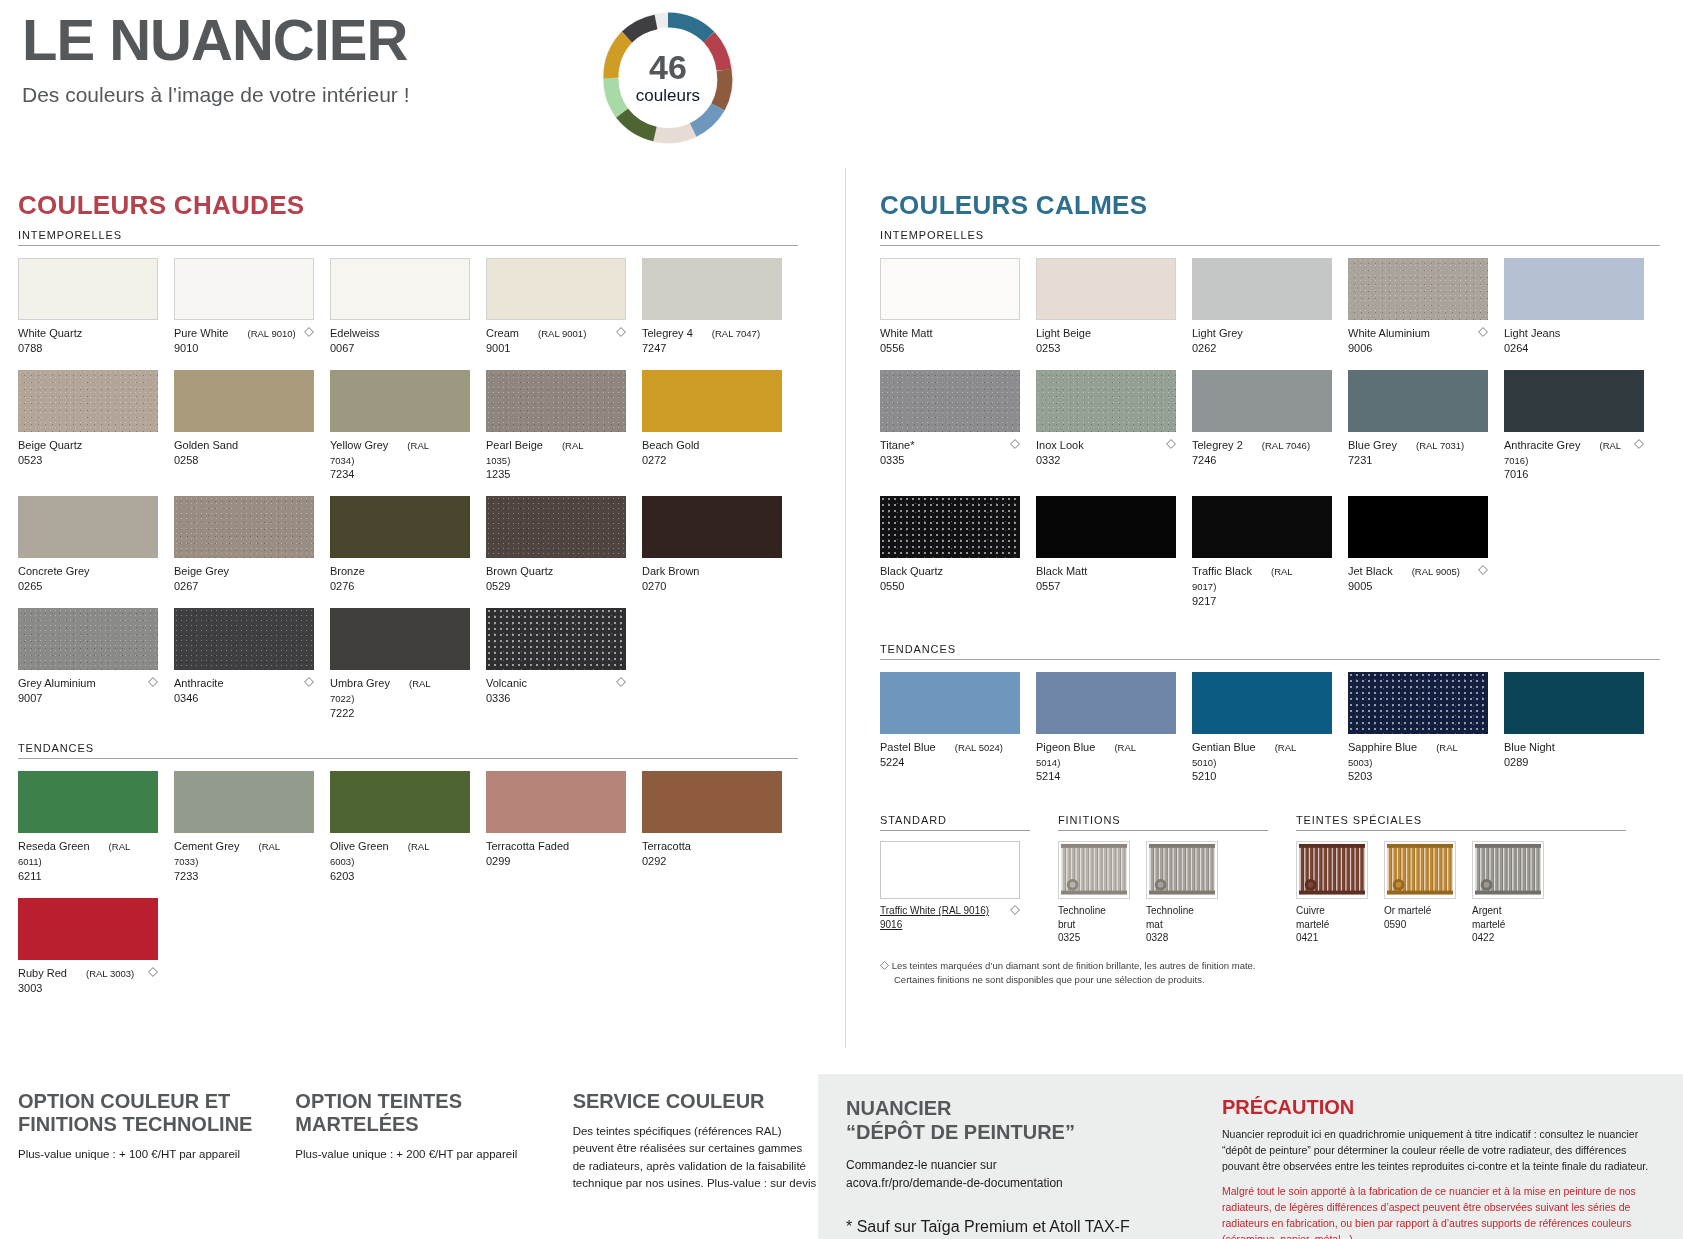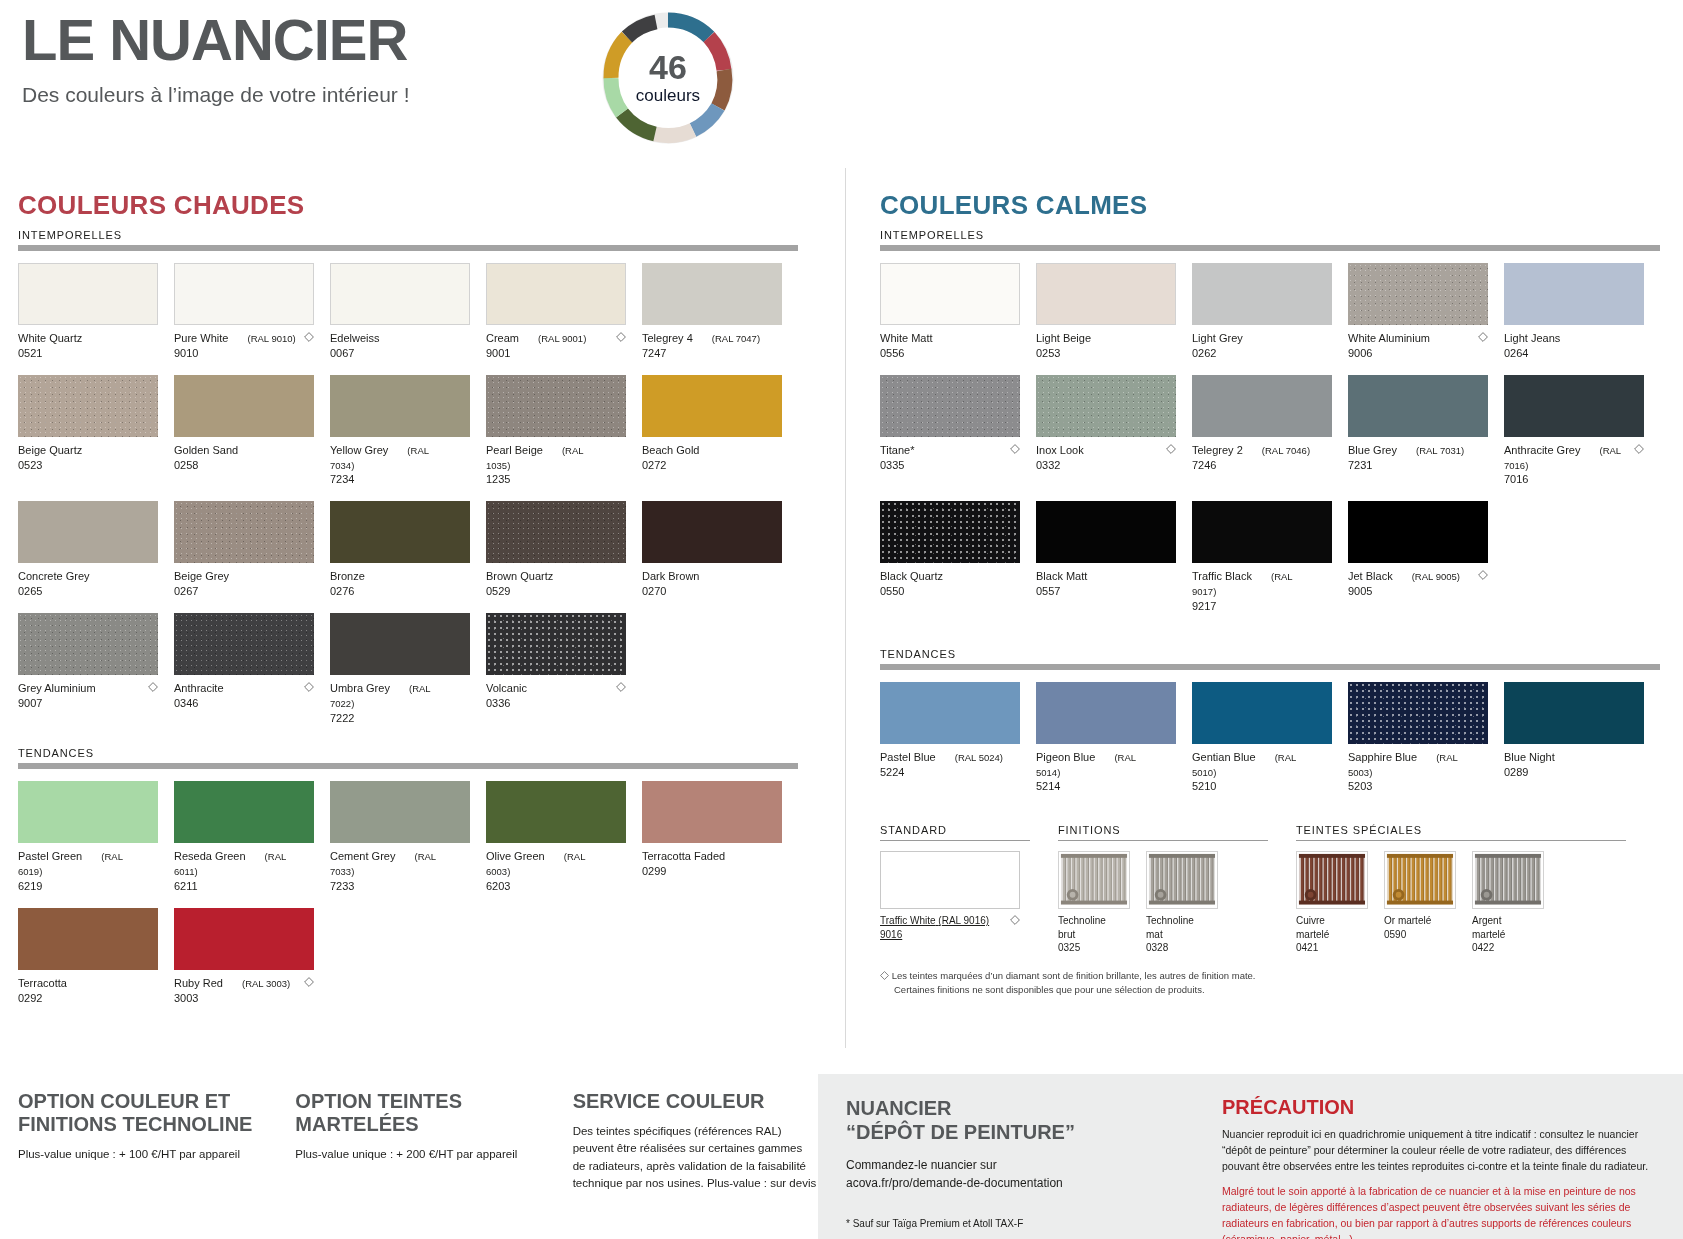--- a/index.html
+++ b/index.html
@@ -36,21 +36,21 @@
   .col-left { position:absolute; left:18px; top:190px; width:780px; }
   .col-right { position:absolute; left:880px; top:190px; width:780px; }
   .vrule { position:absolute; left:845px; top:168px; width:1px; height:880px; background:#d9d9d9; }
 
   .sec-title { font-size:26px; font-weight:700; letter-spacing:.3px; margin:0 0 8px 0; }
   .sec-title.warm { color:#b4414c; }
   .sec-title.calm { color:#2e6f8e; }
 
   .subhead {
     font-size:11px; letter-spacing:.9px; color:#1d1d1b;
-    border-bottom:6px solid #a3a3a3; padding-bottom:4px; margin-bottom:12px;
+    border-bottom:1px solid #a3a3a3; padding-bottom:4px; margin-bottom:12px;
     display:flex;
   }
   .subhead span { background:#fff; padding-right:8px; }
 
   
   .grid { display:flex; flex-wrap:wrap; gap:0 16px; }
   .cell { width:140px; margin-bottom:14px; }
   .chip { width:140px; height:62px; border:0; }
   .chip.bordered { border:1px solid #d2d2d2; }
   .cap { margin-top:6px; font-size:11px; line-height:1.35; position:relative; padding-right:16px;}
@@ -87,21 +87,21 @@
   .bl-h { font-size:20px; font-weight:700; color:#55585a; line-height:1.15; }
   .bl-t { font-size:11.5px; margin-top:10px; line-height:1.5; }
 
   .grey-panel {
     position:absolute; left:818px; top:1074px; width:865px; height:165px; background:#eceded;
   }
   .gp-inner { display:flex; padding:22px 26px 0 28px; gap:30px; }
   .gp-left { width:350px; }
   .gp-h { font-size:20px; font-weight:700; color:#55585a; line-height:1.2; }
   .gp-t { font-size:12px; margin-top:12px; line-height:1.5; color:#1d1d1b; }
-  .gp-small { font-size:10px; margin-top:26px; }
+  .gp-small { font-size:16px; margin-top:26px; }
   .gp-right { width:440px; }
   .prec-h { font-size:20px; font-weight:700; color:#c4262e; }
   .prec-t { font-size:10.5px; margin-top:8px; line-height:1.5; }
   .prec-t.red { color:#c4262e; margin-top:10px; }
 </style>
 </head>
 <body>
 
 <div class="page">
 
@@ -134,21 +134,21 @@
   <div class="vrule"></div>
 
   <div class="col-left">
     <h2 class="sec-title warm">COULEURS CHAUDES</h2>
     <div class="subhead">
       <span>INTEMPORELLES</span>
     </div>
     <div class="grid" id="warm-timeless">
         <div class="cell">
           <div class="chip bordered" style="background-color:#f3f1ea;"></div>
-          <div class="cap"><span class="nm">White Quartz</span><span class="code">0521</span></div>
+          <div class="cap"><span class="nm">White Quartz</span><span class="code">0788</span></div>
         </div>
         <div class="cell">
           <div class="chip bordered" style="background-color:#f7f6f2;"></div>
           <div class="cap"><span class="nm">Pure White</span> <span class="ral">(RAL 9010)</span><span class="code">9010</span><span class="diamond">
               <svg width="10" height="10" viewBox="0 0 10 10">
                 <path d="M5 0.6 L9.4 5 L5 9.4 L0.6 5 Z" fill="none" stroke="#6a6a6a" stroke-width="0.9"></path>
               </svg>
             </span></div>
         </div>
         <div class="cell">
@@ -234,24 +234,20 @@
                 <path d="M5 0.6 L9.4 5 L5 9.4 L0.6 5 Z" fill="none" stroke="#6a6a6a" stroke-width="0.9"></path>
               </svg>
             </span></div>
         </div>
       </div>
 
     <div class="subhead" style="margin-top:8px;">
       <span>TENDANCES</span>
     </div>
     <div class="grid" id="warm-trends">
-        <div class="cell">
-          <div class="chip" style="background-color:#a8d9a6;"></div>
-          <div class="cap"><span class="nm">Pastel Green</span> <span class="ral">(RAL 6019)</span><span class="code">6219</span></div>
-        </div>
         <div class="cell">
           <div class="chip" style="background-color:#3d8049;"></div>
           <div class="cap"><span class="nm">Reseda Green</span> <span class="ral">(RAL 6011)</span><span class="code">6211</span></div>
         </div>
         <div class="cell">
           <div class="chip" style="background-color:#939b8c;"></div>
           <div class="cap"><span class="nm">Cement Grey</span> <span class="ral">(RAL 7033)</span><span class="code">7233</span></div>
         </div>
         <div class="cell">
           <div class="chip" style="background-color:#4e6433;"></div>

